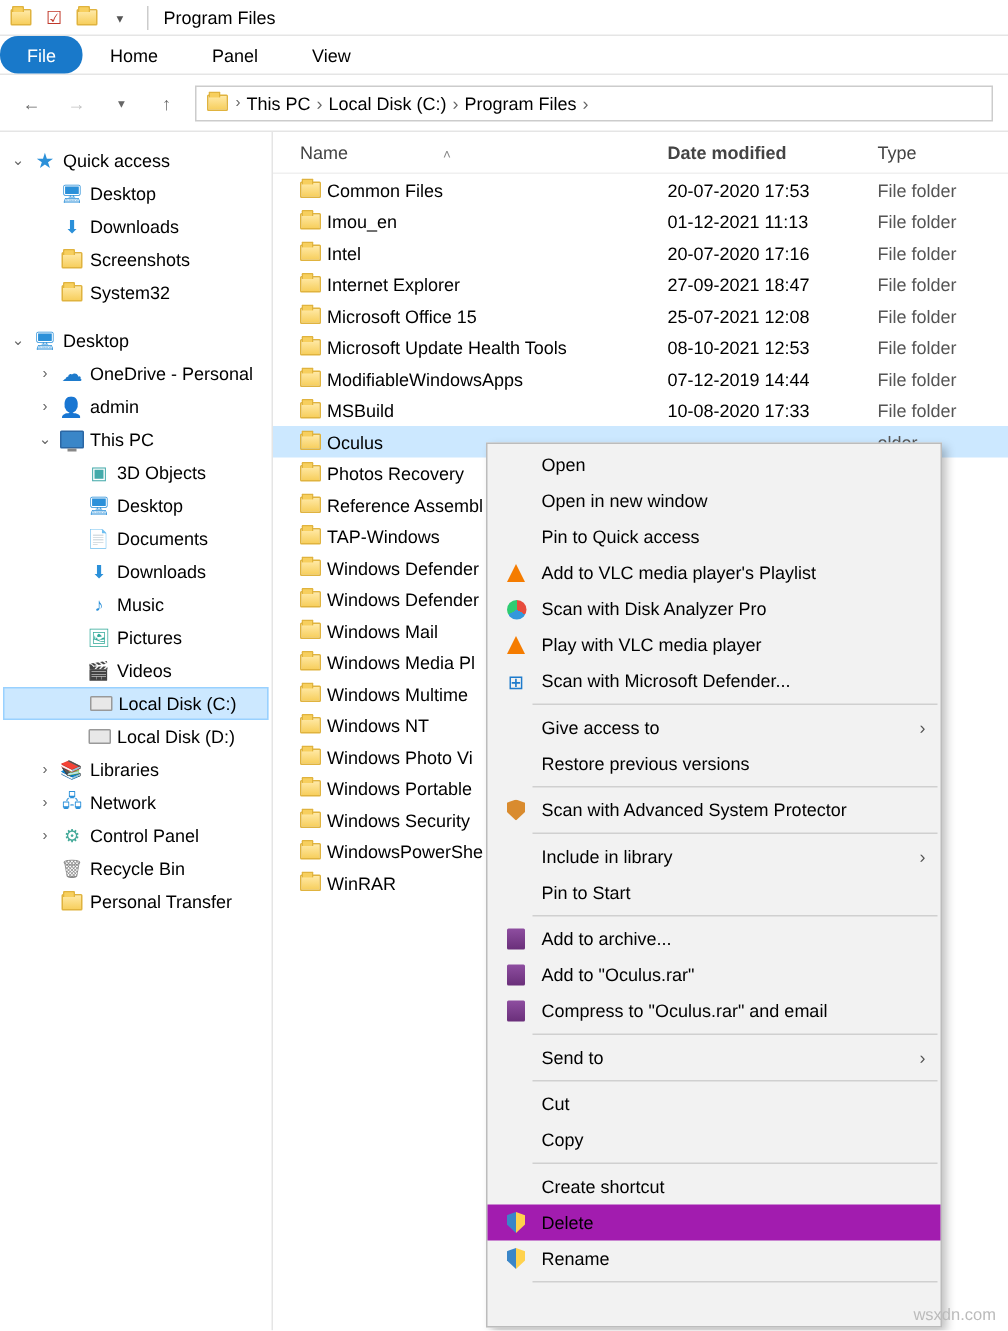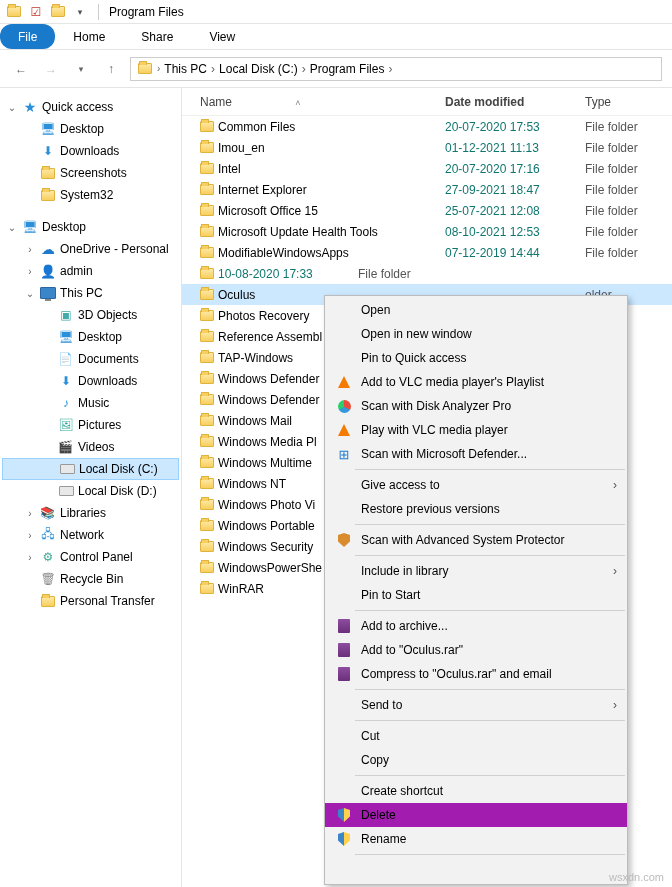--- a/index.html
+++ b/index.html
@@ -33,21 +33,21 @@
   .list { flex:1; position:relative;}
   .cols { display:flex; height:28px; align-items:center; border-bottom:1px solid #f0f0f0; color:#444; padding-left:18px;}
   .c-name { width:245px;}
   .c-date { width:140px;font-weight:bold;}
   .c-type { flex:1;}
   .rows { }
   .row { display:flex; height:21px; align-items:center; padding-left:18px;}
   .row.sel { background:#cce8ff;}
   .ric { width:18px; display:flex; align-items:center;}
   .rn { width:227px; white-space:nowrap; overflow:hidden;}
-  .rd { width:140px; color:#0f766e;}
+  .rd { width:140px; color:#000000;}
   .rt { flex:1; color:#555;}
   
   .ctx { position:absolute; left:324px; top:295px; width:304px; background:#f2f2f2; border:1px solid #bcbcbc; box-shadow:3px 3px 6px rgba(0,0,0,0.25); padding:2px 0;}
   .ci { display:flex; align-items:center; height:24px; padding:0 28px 0 8px; position:relative;}
   .ci:hover, .ci.hov { background:#a21caf;}
   .ci .cic { width:22px; display:flex; justify-content:center; align-items:center;}
   .ci .ctx-label { padding-left:6px;}
   .ci .sub { position:absolute; right:10px; color:#555;}
   .sep { height:1px; background:#d0d0d0; margin:3px 2px 3px 30px;}
   .bold { font-weight:400;}
@@ -82,21 +82,21 @@
       </span>
     <span class="ic" style="font-size:9px;color:#555;">▾</span>
   </div>
   <span class="title-sep"></span>
   <span class="title-text">Program Files</span>
 </div>
 
 <div class="ribbon">
   <div class="tab file">File</div>
   <div class="tab">Home</div>
-  <div class="tab">Share</div>
+  <div class="tab">Panel</div>
   <div class="tab">View</div>
 </div>
 
 <div class="navbar">
   <span class="navbtn">←</span>
   <span class="navbtn" style="opacity:.4;">→</span>
   <span class="navbtn" style="font-size:9px;">▾</span>
   <span class="navbtn">↑</span>
   <div class="addr">
     <span class="tic">
@@ -311,20 +311,21 @@
             <span class="folder-ic"></span>
           </span>
           <span class="rn">ModifiableWindowsApps</span>
           <span class="rd">07-12-2019 14:44</span>
           <span class="rt">File folder</span>
         </div>
         <div class="row">
           <span class="ric">
             <span class="folder-ic"></span>
           </span>
+          <span class="rn">MSBuild</span>
           <span class="rd">10-08-2020 17:33</span>
           <span class="rt">File folder</span>
         </div>
         <div class="row sel">
           <span class="ric">
             <span class="folder-ic"></span>
           </span>
           <span class="rn">Oculus</span>
           <span class="rd"></span>
           <span class="rt">older</span>

